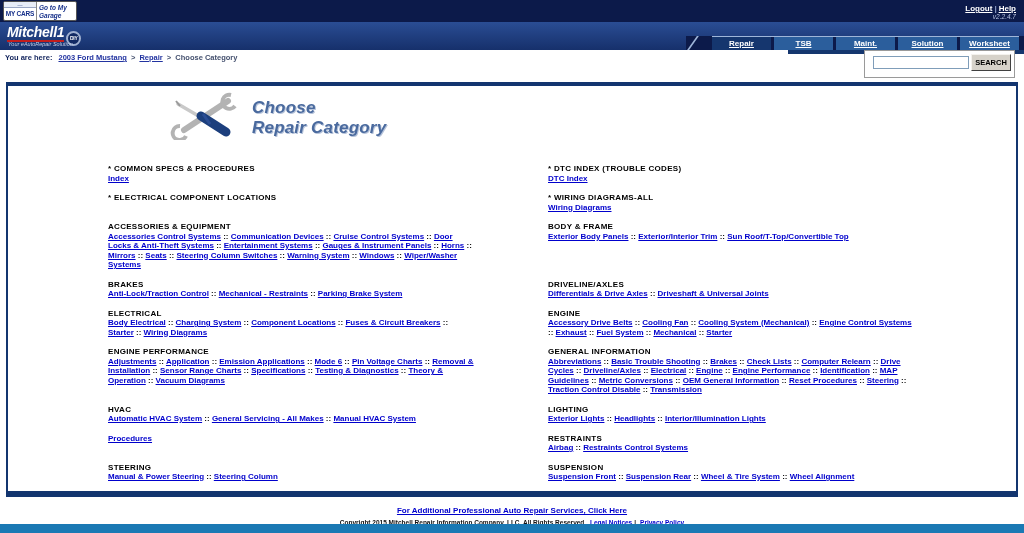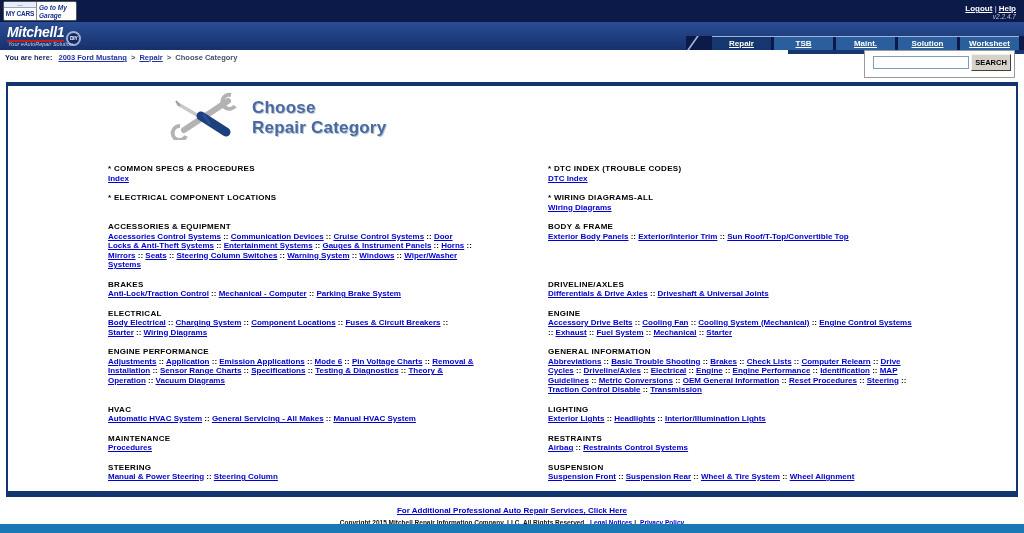--- a/index.html
+++ b/index.html
@@ -40,21 +40,21 @@
   .breadcrumb .prefix { color:#11235c; margin-right:4px; }
 
   
   .searchbox { position:absolute; top:50px; left:864px; width:151px; height:28px; background:#ffffff; border:1px solid #9a9a9a; }
   .searchbox input { position:absolute; top:5px; left:8px; width:96px; height:13px; border:1px solid #7f9db9; font-size:8px; padding:0 2px; }
   .searchbox button { position:absolute; top:3px; right:3px; height:17px; width:40px; background:#d6d2ca; border:1px solid #404040; border-top-color:#f4f2ee; border-left-color:#f4f2ee; font-size:7.5px; font-weight:bold; color:#000; font-family:"Liberation Sans", sans-serif; }
 
   
   .panel { position:absolute; top:82px; left:6px; width:1012px; height:415px; background:#ffffff; border:2px solid #13356f; border-top-width:4px; border-bottom-width:6px; overflow:hidden; }
   .title-block { position:absolute; top:6px; left:160px; display:flex; align-items:center; }
-  .title-text { margin-left:12px; font-size:17px; font-weight:bold; color:#4a6a9e; line-height:20px; text-shadow:1px 1px 0 #b6c3da; letter-spacing:0.2px; }
+  .title-text { margin-left:12px; font-size:17px; font-weight:bold; font-style:italic; color:#4a6a9e; line-height:20px; text-shadow:1px 1px 0 #b6c3da; letter-spacing:0.2px; }
 
   
   .cat-grid { position:absolute; top:62px; left:100px; width:880px; display:grid; grid-template-columns:440px 430px;margin-top:16px; }
   .cat-cell { margin-bottom:10px; width:368px; }
   .cat-heading { font-size:8px; font-weight:bold; color:#000000; line-height:9.5px; letter-spacing:0.3px; }
   .cat-links { font-size:8px; font-weight:bold; line-height:9.5px; }
   .cat-links a { color:#0000cc; text-decoration:underline; }
   .cat-links .sep { color:#111111; }
 
   
@@ -154,21 +154,21 @@
       <div class="cat-cell">
         <div class="cat-heading">ACCESSORIES &amp; EQUIPMENT</div>
         <div class="cat-links"><a>Accessories Control Systems</a><span class="sep"> :: </span><a>Communication Devices</a><span class="sep"> :: </span><a>Cruise Control Systems</a><span class="sep"> :: </span><a>Door Locks &amp; Anti-Theft Systems</a><span class="sep"> :: </span><a>Entertainment Systems</a><span class="sep"> :: </span><a>Gauges &amp; Instrument Panels</a><span class="sep"> :: </span><a>Horns</a><span class="sep"> :: </span><a>Mirrors</a><span class="sep"> :: </span><a>Seats</a><span class="sep"> :: </span><a>Steering Column Switches</a><span class="sep"> :: </span><a>Warning System</a><span class="sep"> :: </span><a>Windows</a><span class="sep"> :: </span><a>Wiper/Washer Systems</a></div>
       </div>
       <div class="cat-cell">
         <div class="cat-heading">BODY &amp; FRAME</div>
         <div class="cat-links"><a>Exterior Body Panels</a><span class="sep"> :: </span><a>Exterior/Interior Trim</a><span class="sep"> :: </span><a>Sun Roof/T-Top/Convertible Top</a></div>
       </div>
       <div class="cat-cell">
         <div class="cat-heading">BRAKES</div>
-        <div class="cat-links"><a>Anti-Lock/Traction Control</a><span class="sep"> :: </span><a>Mechanical - Computer</a><span class="sep"> :: </span><a>Parking Brake System</a></div>
+        <div class="cat-links"><a>Anti-Lock/Traction Control</a><span class="sep"> :: </span><a>Mechanical - Restraints</a><span class="sep"> :: </span><a>Parking Brake System</a></div>
       </div>
       <div class="cat-cell">
         <div class="cat-heading">DRIVELINE/AXLES</div>
         <div class="cat-links"><a>Differentials &amp; Drive Axles</a><span class="sep"> :: </span><a>Driveshaft &amp; Universal Joints</a></div>
       </div>
       <div class="cat-cell">
         <div class="cat-heading">ELECTRICAL</div>
         <div class="cat-links"><a>Body Electrical</a><span class="sep"> :: </span><a>Charging System</a><span class="sep"> :: </span><a>Component Locations</a><span class="sep"> :: </span><a>Fuses &amp; Circuit Breakers</a><span class="sep"> :: </span><a>Starter</a><span class="sep"> :: </span><a>Wiring Diagrams</a></div>
       </div>
       <div class="cat-cell">
@@ -185,21 +185,20 @@
       </div>
       <div class="cat-cell">
         <div class="cat-heading">HVAC</div>
         <div class="cat-links"><a>Automatic HVAC System</a><span class="sep"> :: </span><a>General Servicing - All Makes</a><span class="sep"> :: </span><a>Manual HVAC System</a></div>
       </div>
       <div class="cat-cell">
         <div class="cat-heading">LIGHTING</div>
         <div class="cat-links"><a>Exterior Lights</a><span class="sep"> :: </span><a>Headlights</a><span class="sep"> :: </span><a>Interior/Illumination Lights</a></div>
       </div>
       <div class="cat-cell">
-        <div class="cat-heading">MAINTENANCE</div>
         <div class="cat-links"><a>Procedures</a></div>
       </div>
       <div class="cat-cell">
         <div class="cat-heading">RESTRAINTS</div>
         <div class="cat-links"><a>Airbag</a><span class="sep"> :: </span><a>Restraints Control Systems</a></div>
       </div>
       <div class="cat-cell">
         <div class="cat-heading">STEERING</div>
         <div class="cat-links"><a>Manual &amp; Power Steering</a><span class="sep"> :: </span><a>Steering Column</a></div>
       </div>

